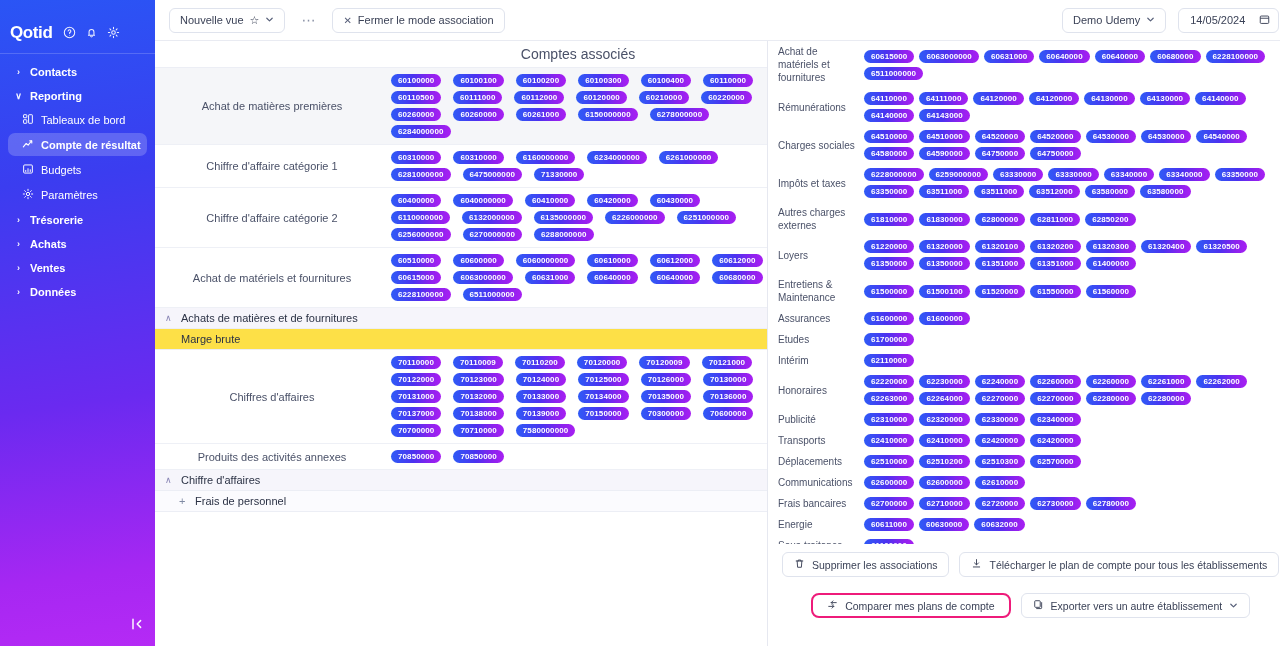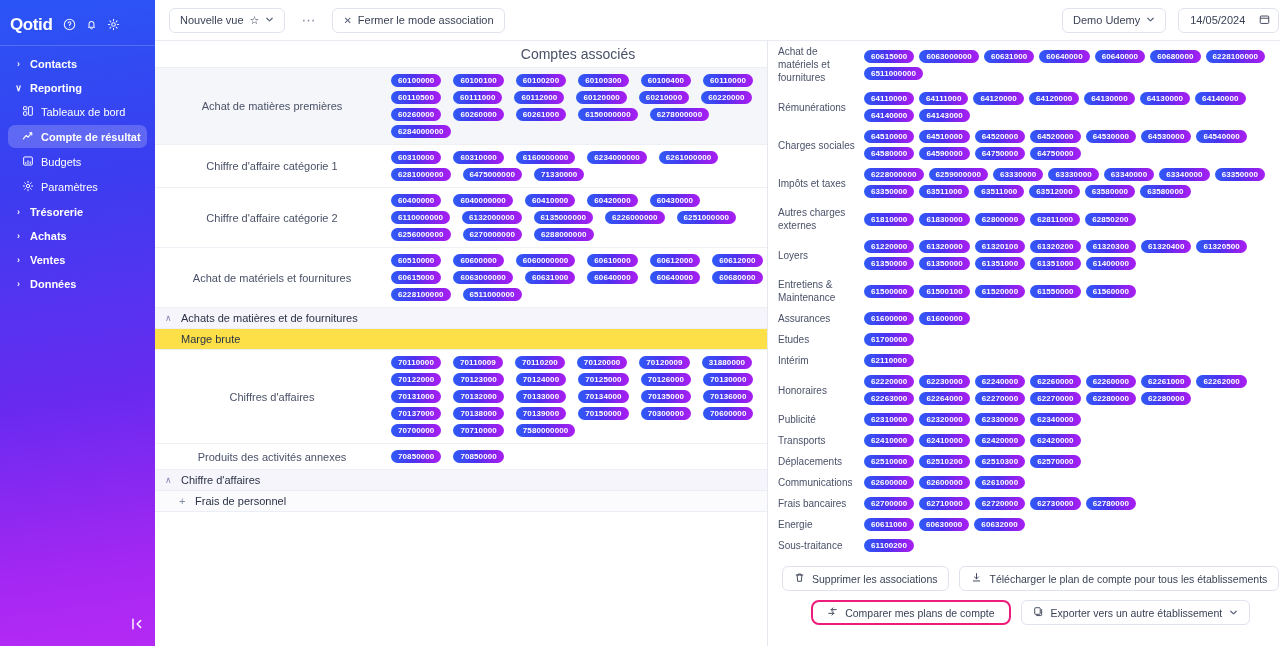--- a/index.html
+++ b/index.html
@@ -9,21 +9,21 @@
     font-family: "Liberation Sans", sans-serif;
     background: #ffffff;
     color: #2b3245;
   }
   .app { display: flex; width: 1280px; height: 646px; position: relative; }
 
   
   .sidebar {
     width: 155px; height: 646px; flex: 0 0 155px;
     background: linear-gradient(172deg, #2a55f5 0%, #3b3df0 28%, #6a2af0 62%, #a627f2 88%, #b52af5 100%);
-    color: #ffffff; position: relative; padding-top: 4px;
+    color: #ffffff; position: relative; padding-top: 12px;
   }
   .brand-row { display: flex; align-items: center; height: 41px; padding: 0 10px; gap: 7px; }
   .brand { font-size: 17px; font-weight: 700; letter-spacing: -0.4px; color:#fff; }
   .brand-icons { display: flex; gap: 9px; margin-left: 4px; align-items: center; }
   .ic { width: 13px; height: 13px; opacity: .92; display:block; }
   .ic svg { width: 13px; height: 13px; display:block; }
   .sb-sep { height:1px; background: rgba(255,255,255,.18); margin: 0; }
 
   .nav { padding: 6px 8px 0 8px; }
   .nav-row {
@@ -100,21 +100,21 @@
   
   .right-pane { flex: 1; display:flex; flex-direction: column; min-width:0; background:#fff; position:relative; }
   .rp-scroll { flex: 1; overflow: hidden; padding: 0 14px 0 10px; position: relative; }
   .rrow { display: flex; padding: 4px 0; align-items: center; }
   .rrow .rlabel {
     width: 86px; flex: 0 0 86px; font-size: 10px; color: #4a5168; line-height: 13px; padding-right: 6px;
   }
   .rrow .rbadges { flex: 1; display:flex; flex-wrap: wrap; gap: 4px 5px; align-content:center; min-width:0; }
 
   .rp-actions { flex: 0 0 auto; padding: 8px 14px 12px 14px; }
-  .act-line { display:flex; justify-content:center; gap: 10px; margin-bottom: 9px; }
+  .act-line { display:flex; justify-content:center; gap: 10px; margin-bottom: 16px; }
   .act-btn {
     height: 25px; border:1px solid #dfe3ed; border-radius:6px; background:#fff;
     display:inline-flex; align-items:center; gap:7px; padding: 0 11px;
     font-size: 10.5px; color:#3b4257; cursor:pointer; white-space:nowrap;
   }
   .act-btn.highlighted { border: 2.5px solid #ee1b7a; border-radius: 8px; padding: 0 14px; }
 </style>
 </head>
 <body>
 
@@ -347,21 +347,21 @@
                 <span>Marge brute</span>
               </div>
               <div class="row">
                 <div class="c1">Chiffres d'affaires</div>
                 <div class="c2">
                   <span class="badge">70110000</span>
                   <span class="badge">70110009</span>
                   <span class="badge">70110200</span>
                   <span class="badge">70120000</span>
                   <span class="badge">70120009</span>
-                  <span class="badge">31880000</span>
+                  <span class="badge">70121000</span>
                   <span class="badge">70122000</span>
                   <span class="badge">70123000</span>
                   <span class="badge">70124000</span>
                   <span class="badge">70125000</span>
                   <span class="badge">70126000</span>
                   <span class="badge">70130000</span>
                   <span class="badge">70131000</span>
                   <span class="badge">70132000</span>
                   <span class="badge">70133000</span>
                   <span class="badge">70134000</span>

